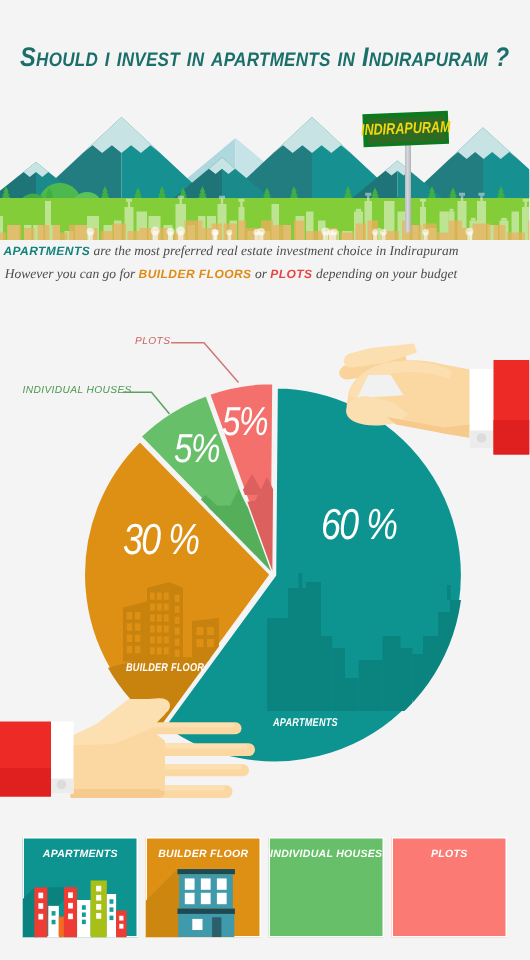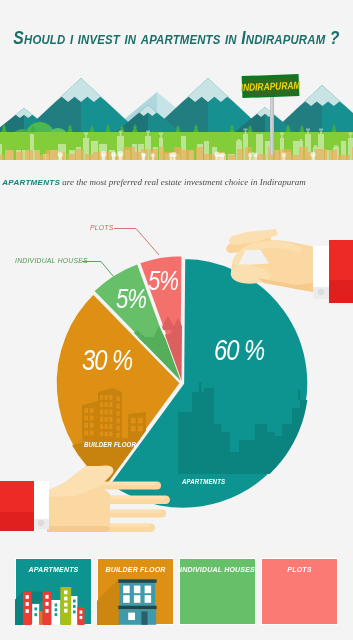--- a/index.html
+++ b/index.html
@@ -12,21 +12,21 @@
   .hero{position:absolute;left:0;top:55px;width:353px;height:105px;}
   .sign{position:absolute;left:0;top:0;width:353px;height:105px;}
   .sign-pole{position:absolute;left:270px;top:38px;width:3.5px;height:62px;background:linear-gradient(90deg,#b9bcc0 0%,#d6d8dc 45%,#adb0b5 100%);}
   .sign-board{position:absolute;left:242px;top:20px;width:57px;height:22px;background:#0b7a1e;
               box-sizing:border-box;padding:2.5px;transform:rotate(-2.2deg);}
   .sign-board:after{content:"";position:absolute;inset:2.5px;background:#2d6b22;}
   .sign-text{position:absolute;left:0;top:0;width:100%;height:100%;display:flex;align-items:center;justify-content:center;
              color:#f6d511;font-weight:bold;font-size:10.5px;letter-spacing:0px;z-index:3;
              font-family:"Liberation Sans",sans-serif;font-variant:small-caps;
              transform:scaleX(0.80);}
-  .body-text{position:absolute;left:0;top:175px;width:308px;text-align:center;
+  .body-text{position:absolute;left:0;top:160px;width:308px;text-align:center;
              font-family:"Liberation Serif",serif;font-size:9px;color:#4b4b4b;line-height:15px;}
   .b-ap{color:#12837d;font-weight:bold;font-family:"Liberation Sans",sans-serif;font-size:8px;letter-spacing:.3px;}
   .b-bf{color:#e08a16;font-weight:bold;font-family:"Liberation Sans",sans-serif;font-size:8px;letter-spacing:.3px;}
   .b-pl{color:#e8443f;font-weight:bold;font-family:"Liberation Sans",sans-serif;font-size:8px;letter-spacing:.3px;}
   .pie-wrap{position:absolute;left:0;top:0;width:353px;height:640px;}
   .pie-svg{position:absolute;left:0;top:0;}
   .pct{position:absolute;color:#fff;font-family:"Liberation Sans",sans-serif;font-weight:normal;white-space:nowrap;letter-spacing:-1.2px;transform:scaleX(0.82);transform-origin:left top;}
   .pct-60{left:214px;top:335px;font-size:29px;line-height:30px;}
   .pct-30{left:82px;top:345px;font-size:29px;line-height:30px;}
   .pct-5a{left:116px;top:285px;font-size:27px;line-height:28px;}
@@ -308,20 +308,21 @@
     </svg>
     <div class="sign">
       <div class="sign-pole"></div>
       <div class="sign-board">
         <span class="sign-text">INDIRAPURAM</span>
       </div>
     </div>
   </div>
   <div class="body-text">
     <div class="bt-line"><span class="b-ap">APARTMENTS</span><span> are the most preferred real estate investment choice in Indirapuram</span></div>
+    <div class="bt-line"><span>However you can go for </span><span class="b-bf">BUILDER FLOORS</span><span> or </span><span class="b-pl">PLOTS</span><span> depending on your budget</span></div>
   </div>
   <div class="pie-wrap">
     <svg class="pie-svg" width="353" height="640" viewBox="0 0 353 640" xmlns="http://www.w3.org/2000/svg">
       <defs>
         <clipPath id="clip-apartments">
             <path d="M182.95 383.31 L184.04 257.82 A125.50 125.50 0 1 1 108.83 484.59 Z"></path>
           </clipPath>
         <clipPath id="clip-builder-floor">
             <path d="M181.00 383.07 L106.88 484.34 A125.50 125.50 0 0 1 93.35 293.25 Z"></path>
           </clipPath>

